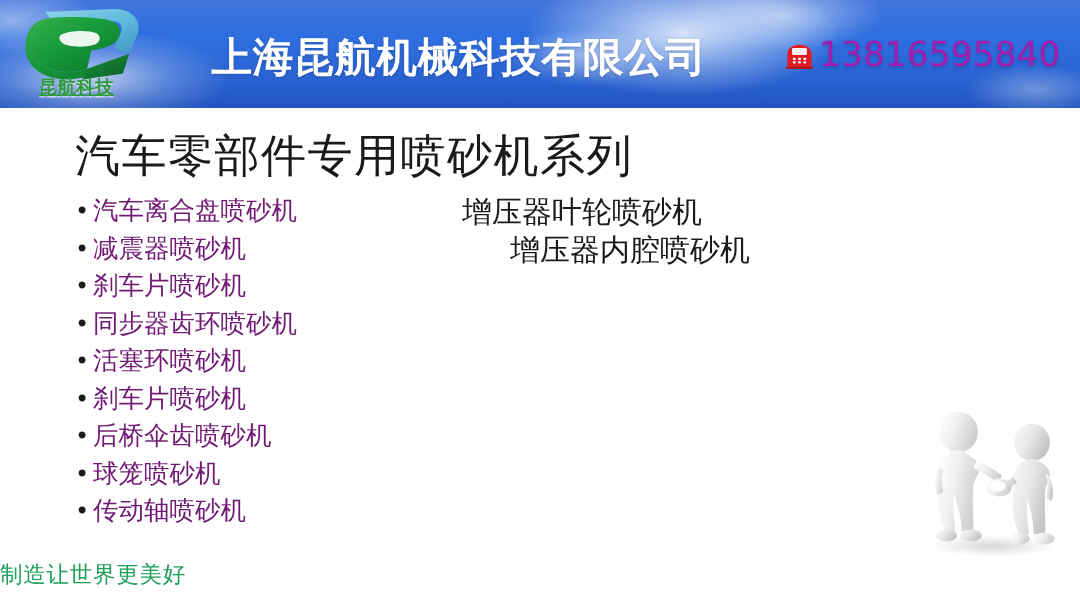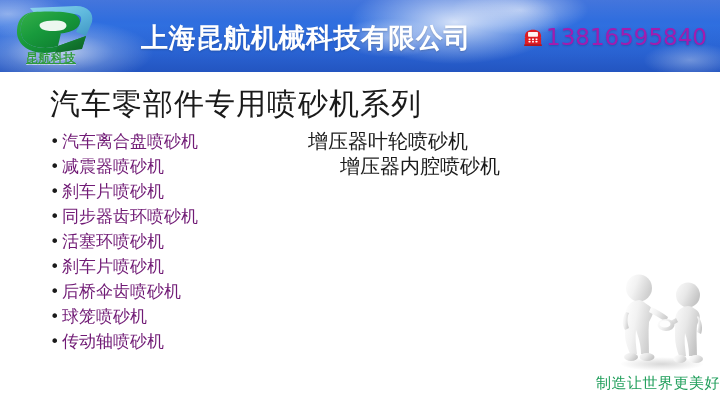--- a/index.html
+++ b/index.html
@@ -148,21 +148,21 @@
     left: 608px; top: 272px;
     width: 108px; height: 100px;
   }
   #handshake svg { display: block; }
 
   
   #footer-slogan {
     position: absolute;
     left: 0; top: 374px;
     width: 720px;
-    text-align: right;
+    text-align: left;
     font-size: 15px;
     color: #1f9e5a;
     letter-spacing: 0.5px;
   }
 </style>
 </head>
 <body>
 
 <div id="slide">
 

